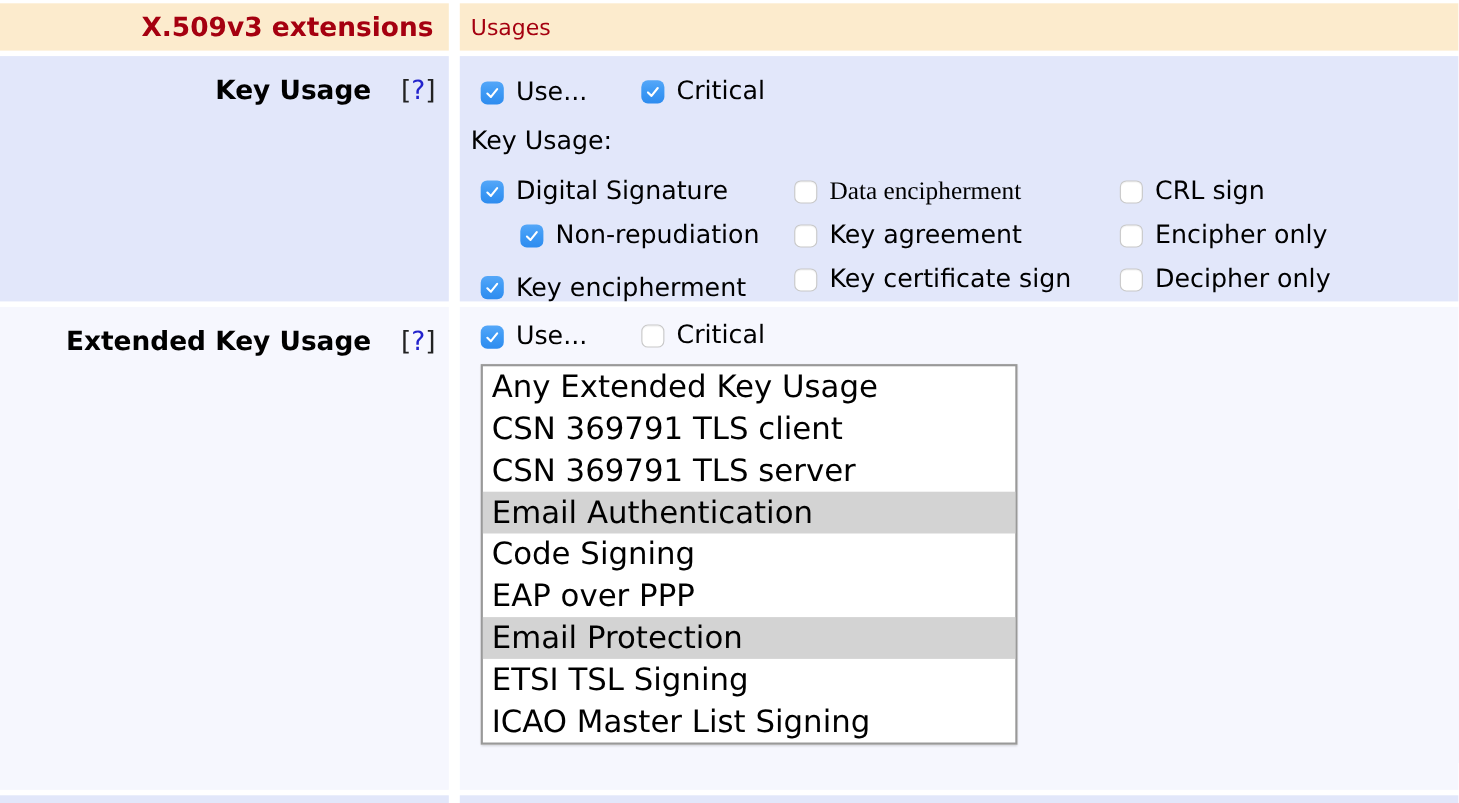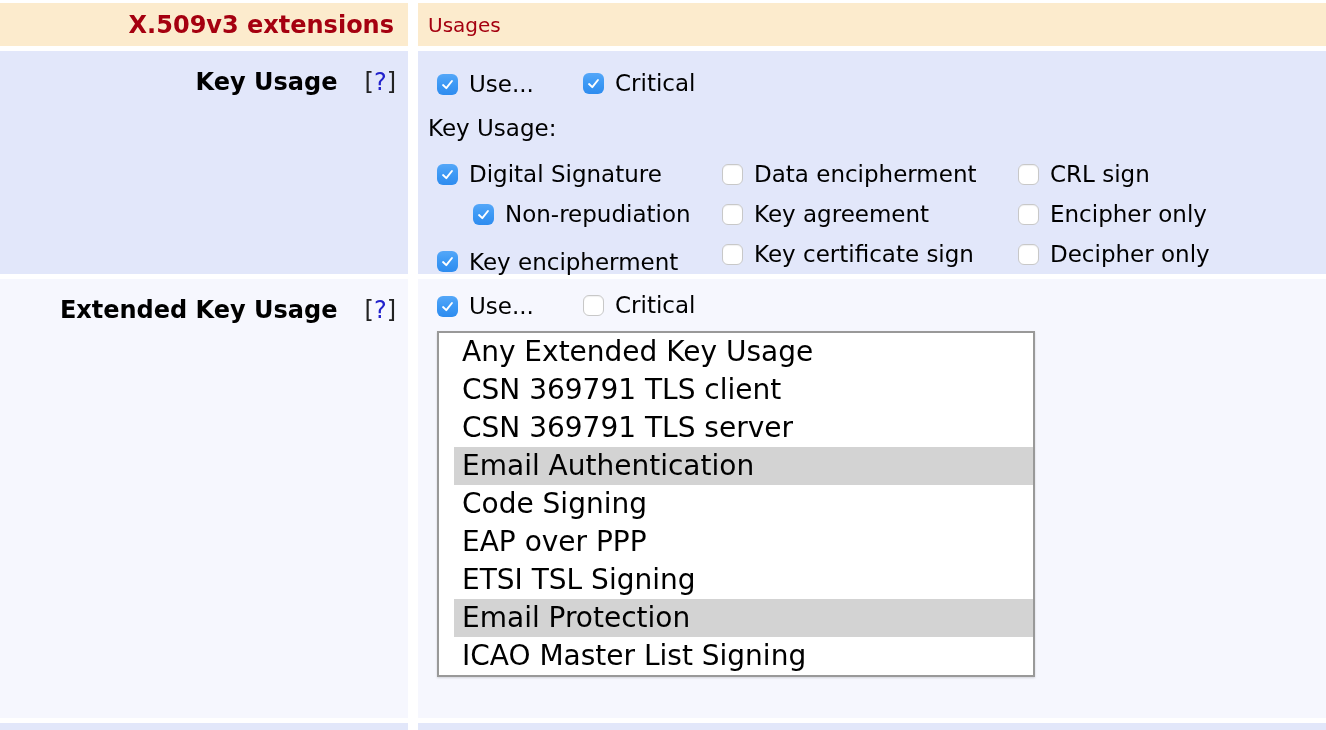--- a/index.html
+++ b/index.html
@@ -55,24 +55,23 @@
   
   .group-label{font-size:23px;margin:20px 0 13px 0;}
   
   .ku-grid{
     display:grid;margin-left:9px;
     grid-template-columns:285px 296px auto;
     grid-auto-rows:40px;align-items:center;
   }
   
   .listbox{
-    margin:14px 0 0 9px;width:598px;box-sizing:border-box;
+    margin:14px 0 0 9px;width:488px;box-sizing:border-box;
     background:#fff;border:2px solid var(--c-border,#999999);
     box-shadow:0 1px 2px rgba(0,0,0,0.15);
-    padding-left:15px;
   }
   .opt{
     height:38px;line-height:37px;font-size:28px;padding:0 8px;
     white-space:nowrap;overflow:hidden;cursor:default;
   }
   .opt.selected{background:var(--c-selection,#D3D3D3);}
   
   .strip-row{height:7px;}
 </style>
 </head>
@@ -130,21 +129,21 @@
     <span class="cb-label">Non-repudiation</span>
   </span>
           <span class="cb-item" style="grid-area: 3 / 1; margin-top: 15px;">
     <span class="cb checked">
       <svg viewBox="0 0 21 21">
         <path d="M5 11.2 L9 15 L16 6.2"></path>
       </svg>
     </span>
     <span class="cb-label">Key encipherment</span>
   </span>
-          <span class="cb-item" style="grid-area: 1 / 2;">
+          <span class="cb-item" style="grid-area: 1 / 2; font-family: Liberation Serif, serif;">
     <span class="cb">
       
     </span>
     <span class="cb-label">Data encipherment</span>
   </span>
           <span class="cb-item" style="grid-area: 2 / 2;">
     <span class="cb">
       
     </span>
     <span class="cb-label">Key agreement</span>
@@ -201,22 +200,22 @@
     <span class="cb-label">Critical</span>
   </span></span>
       </div>
       <div class="listbox" id="eku-list">
           <div class="opt">Any Extended Key Usage</div>
           <div class="opt">CSN 369791 TLS client</div>
           <div class="opt">CSN 369791 TLS server</div>
           <div class="opt selected">Email Authentication</div>
           <div class="opt">Code Signing</div>
           <div class="opt">EAP over PPP</div>
+          <div class="opt selected">Email Protection</div>
           <div class="opt">ETSI TSL Signing</div>
-          <div class="opt selected">Email Protection</div>
           <div class="opt">ICAO Master List Signing</div>
         </div>
     </div>
   </div>
 
   <div class="grid-row row-blue strip-row">
     <div class="cell"></div>
     <div class="cell"></div>
   </div>
 

